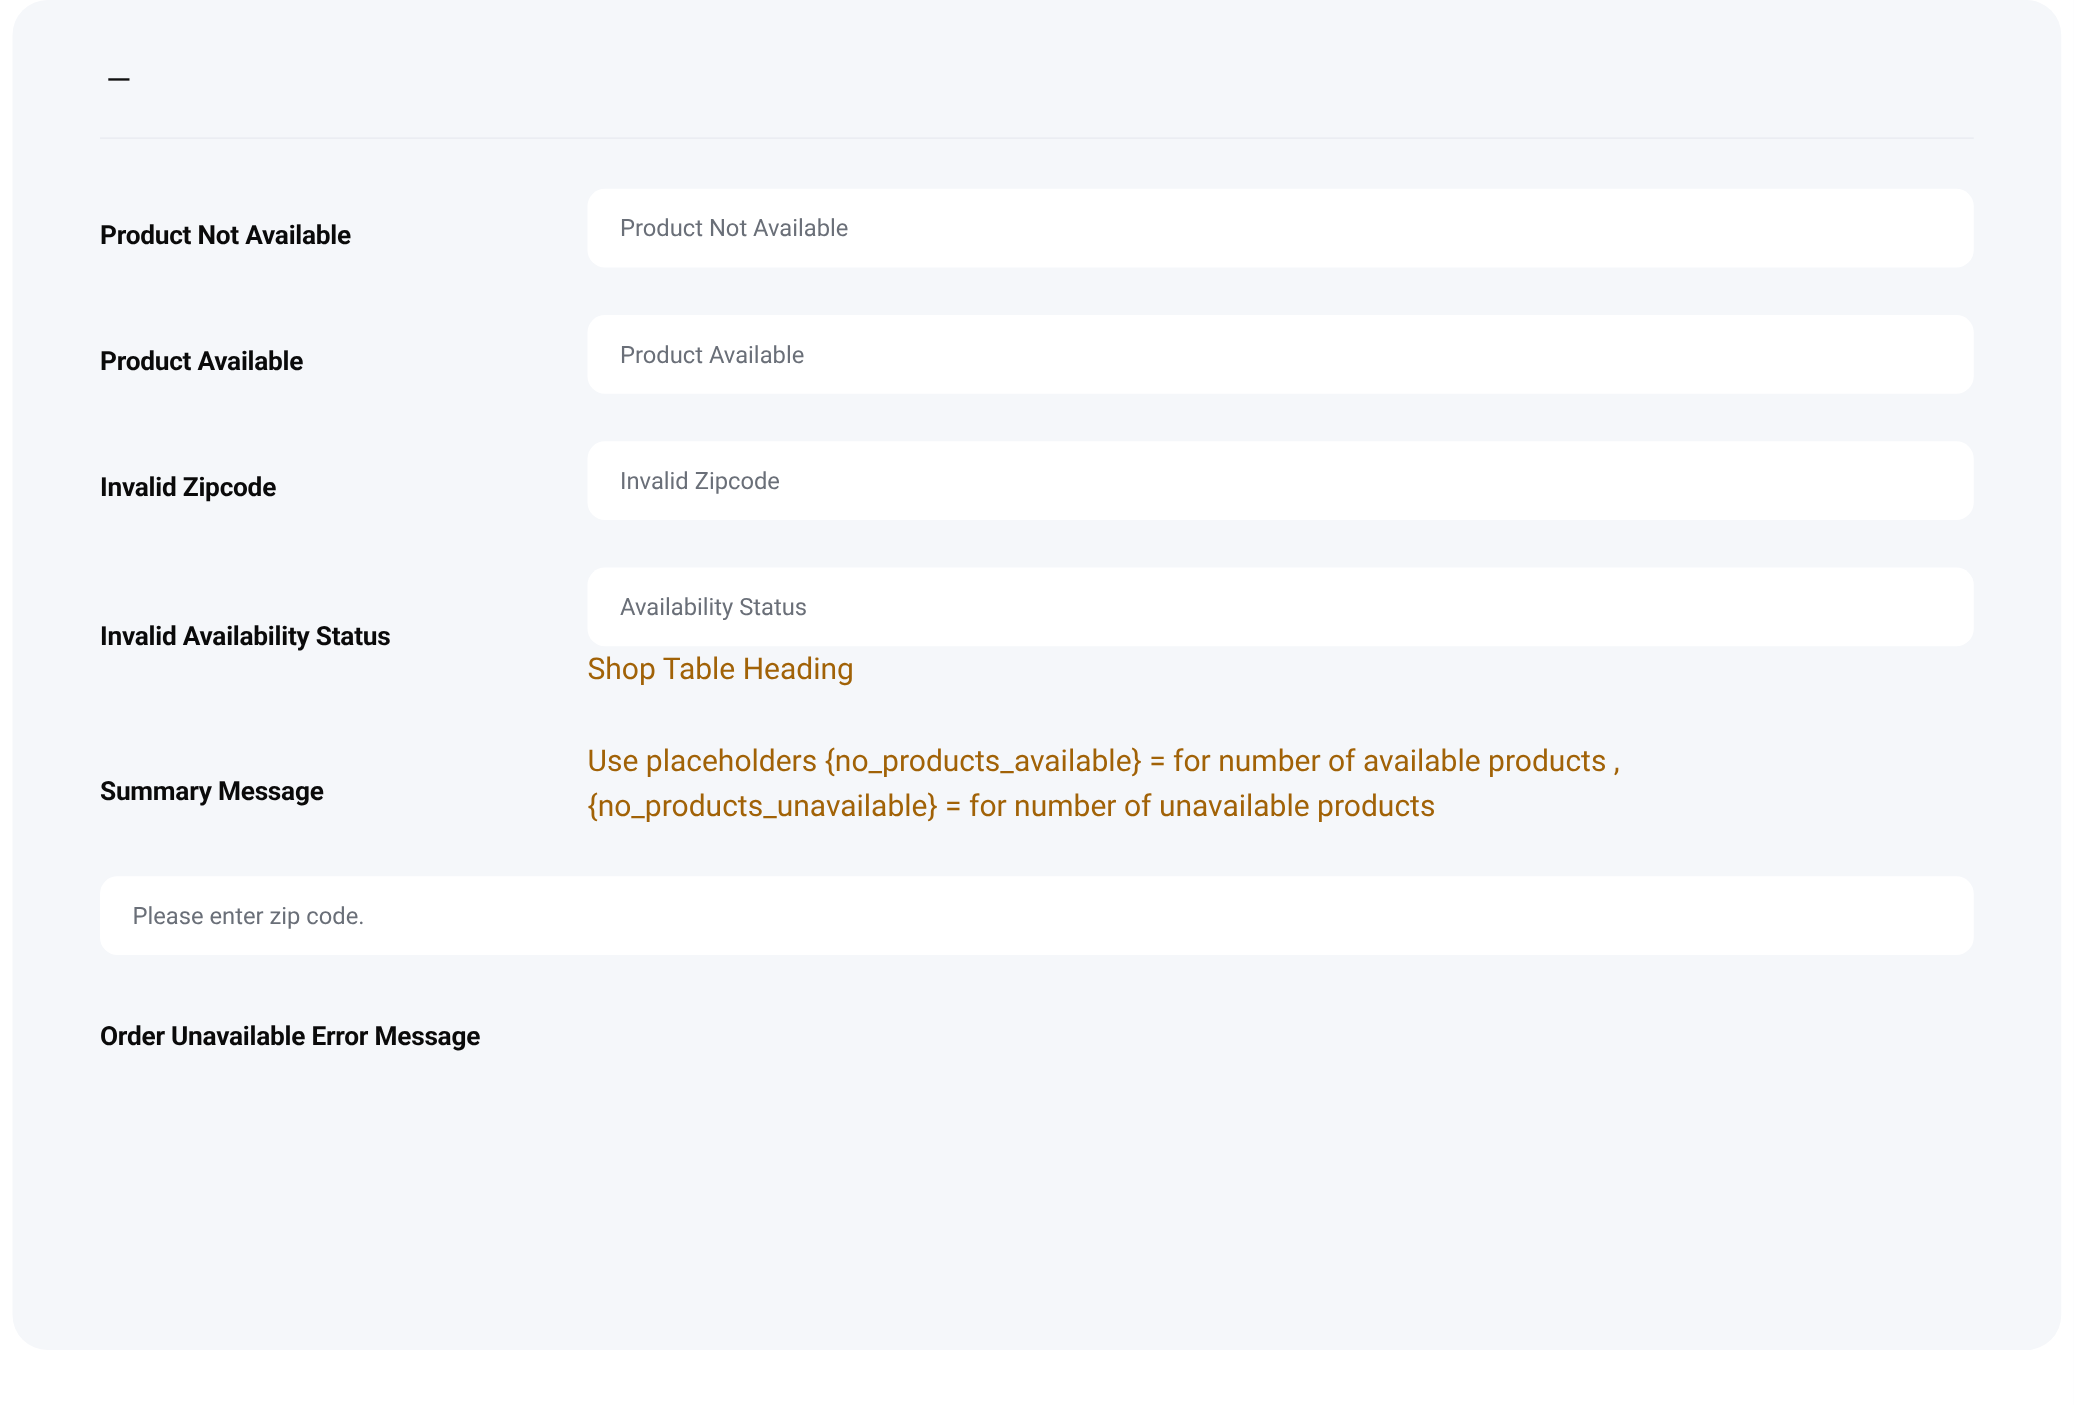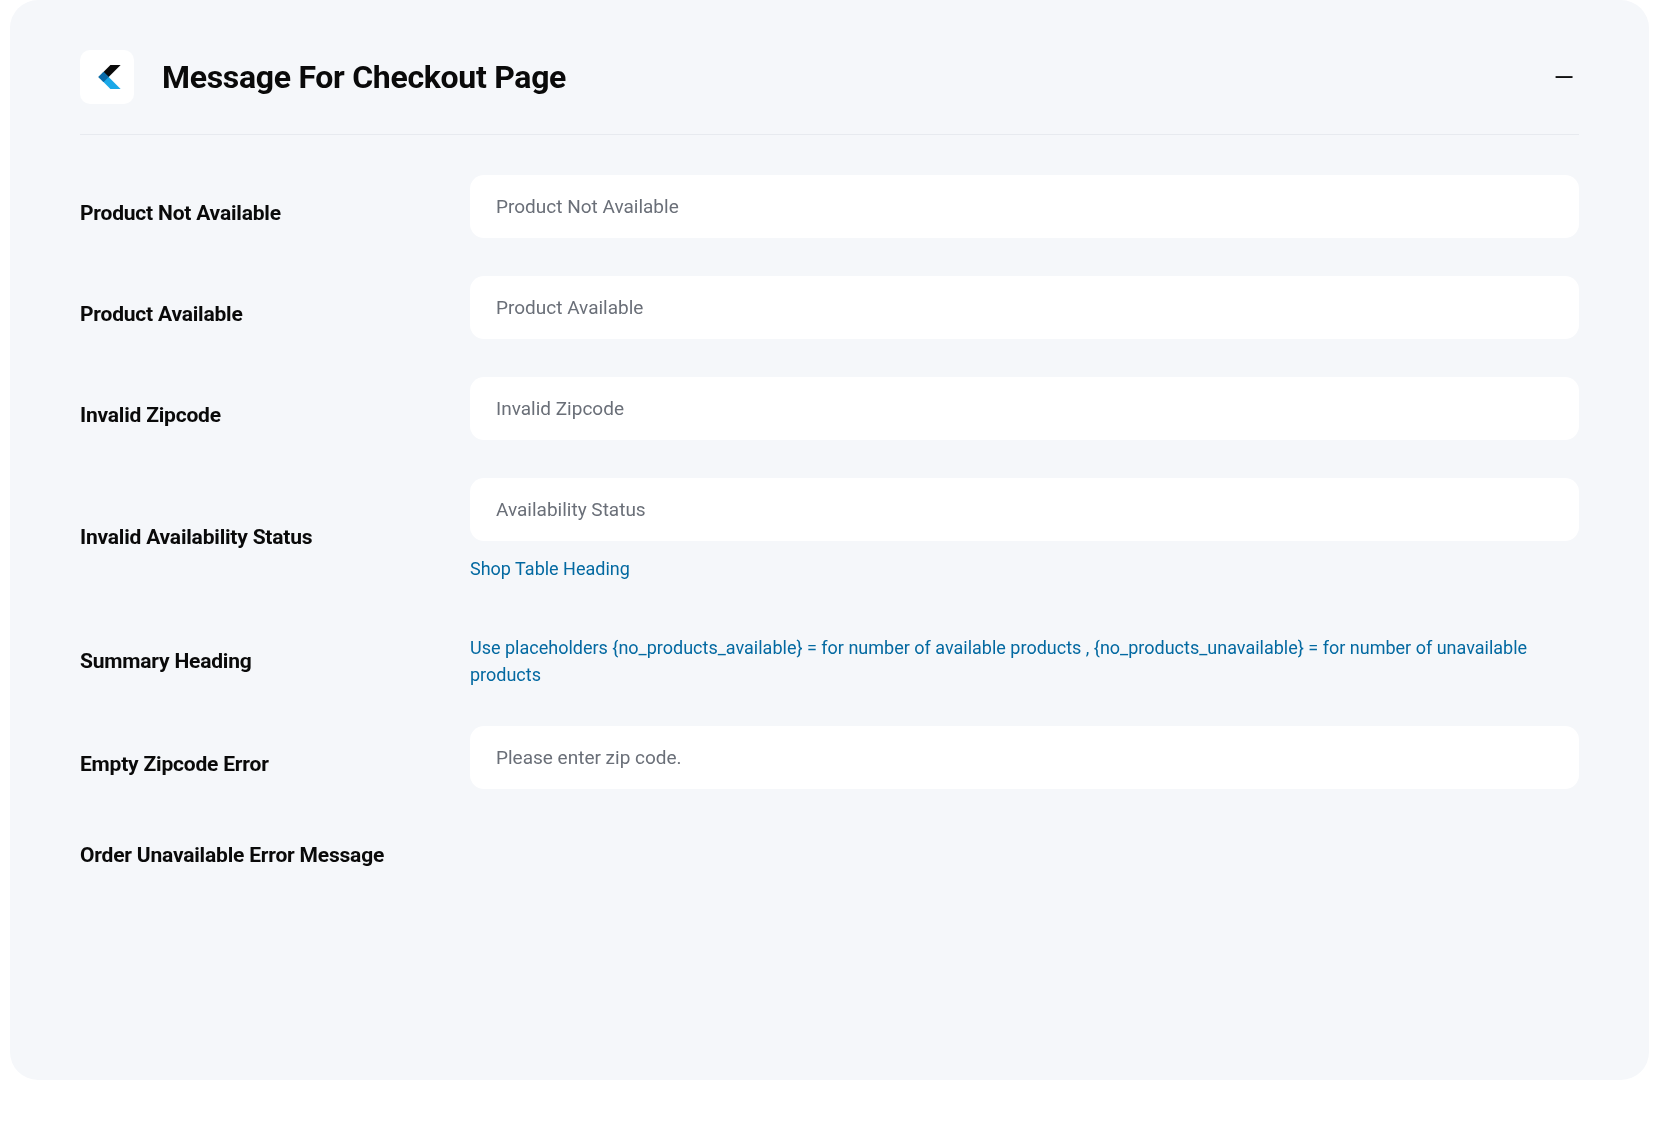--- a/index.html
+++ b/index.html
@@ -83,42 +83,31 @@
     border: none;
     border-radius: 14px;
     padding: 20px 26px;
     font-size: 19px;
     color: #6a6f78;
     font-family: inherit;
     outline: none;
   }
   .text-input::placeholder { color: #9aa0a8; }
   .helper-text {
-    font-size: 18px;
-    color: #0369a1;
-    margin-top: 14px;
+    font-size: 24px;
+    color: #a16207;
     line-height: 1.5;
   }
 </style>
 </head>
 <body>
 
 <div class="card">
 
   <div class="header">
-    <div class="header-left">
-      <div class="logo-box">
-        <svg viewBox="0 0 40 40" fill="none">
-          <path d="M24 6 L10 20 L16 26 L36 6 Z" fill="#0a0a0a"></path>
-          <path d="M24 34 L10 20 L16 14 L36 34 Z" fill="#1aa8e8"></path>
-          <path d="M16 14 L22 20 L16 26 L10 20 Z" fill="#0a6aa8"></path>
-        </svg>
-      </div>
-      <h2 class="header-title">Message For Checkout Page</h2>
-    </div>
     <div class="collapse-btn">
       <span>—</span>
     </div>
   </div>
 
   <div class="field-row">
     <div class="field-label">Product Not Available</div>
     <div class="field-body">
       <input type="text" class="text-input" value="Product Not Available" style="">
     </div>
@@ -140,28 +129,27 @@
 
   <div class="field-row">
     <div class="field-label">Invalid Availability Status</div>
     <div class="field-body">
       <input type="text" class="text-input" value="Availability Status" style="">
       <div class="helper-text">Shop Table Heading</div>
     </div>
   </div>
 
   <div class="field-row">
-    <div class="field-label">Summary Heading</div>
+    <div class="field-label">Summary Message</div>
     <div class="field-body">
       <div class="helper-text">Use placeholders {no_products_available} = for number of available products , {no_products_unavailable} = for number of unavailable products</div>
     </div>
   </div>
 
   <div class="field-row">
-    <div class="field-label">Empty Zipcode Error</div>
     <div class="field-body">
       <input type="text" class="text-input" value="Please enter zip code." style="">
     </div>
   </div>
 
   <div class="field-row">
     <div class="field-label">Order Unavailable Error Message</div>
   </div>
 
 </div>

